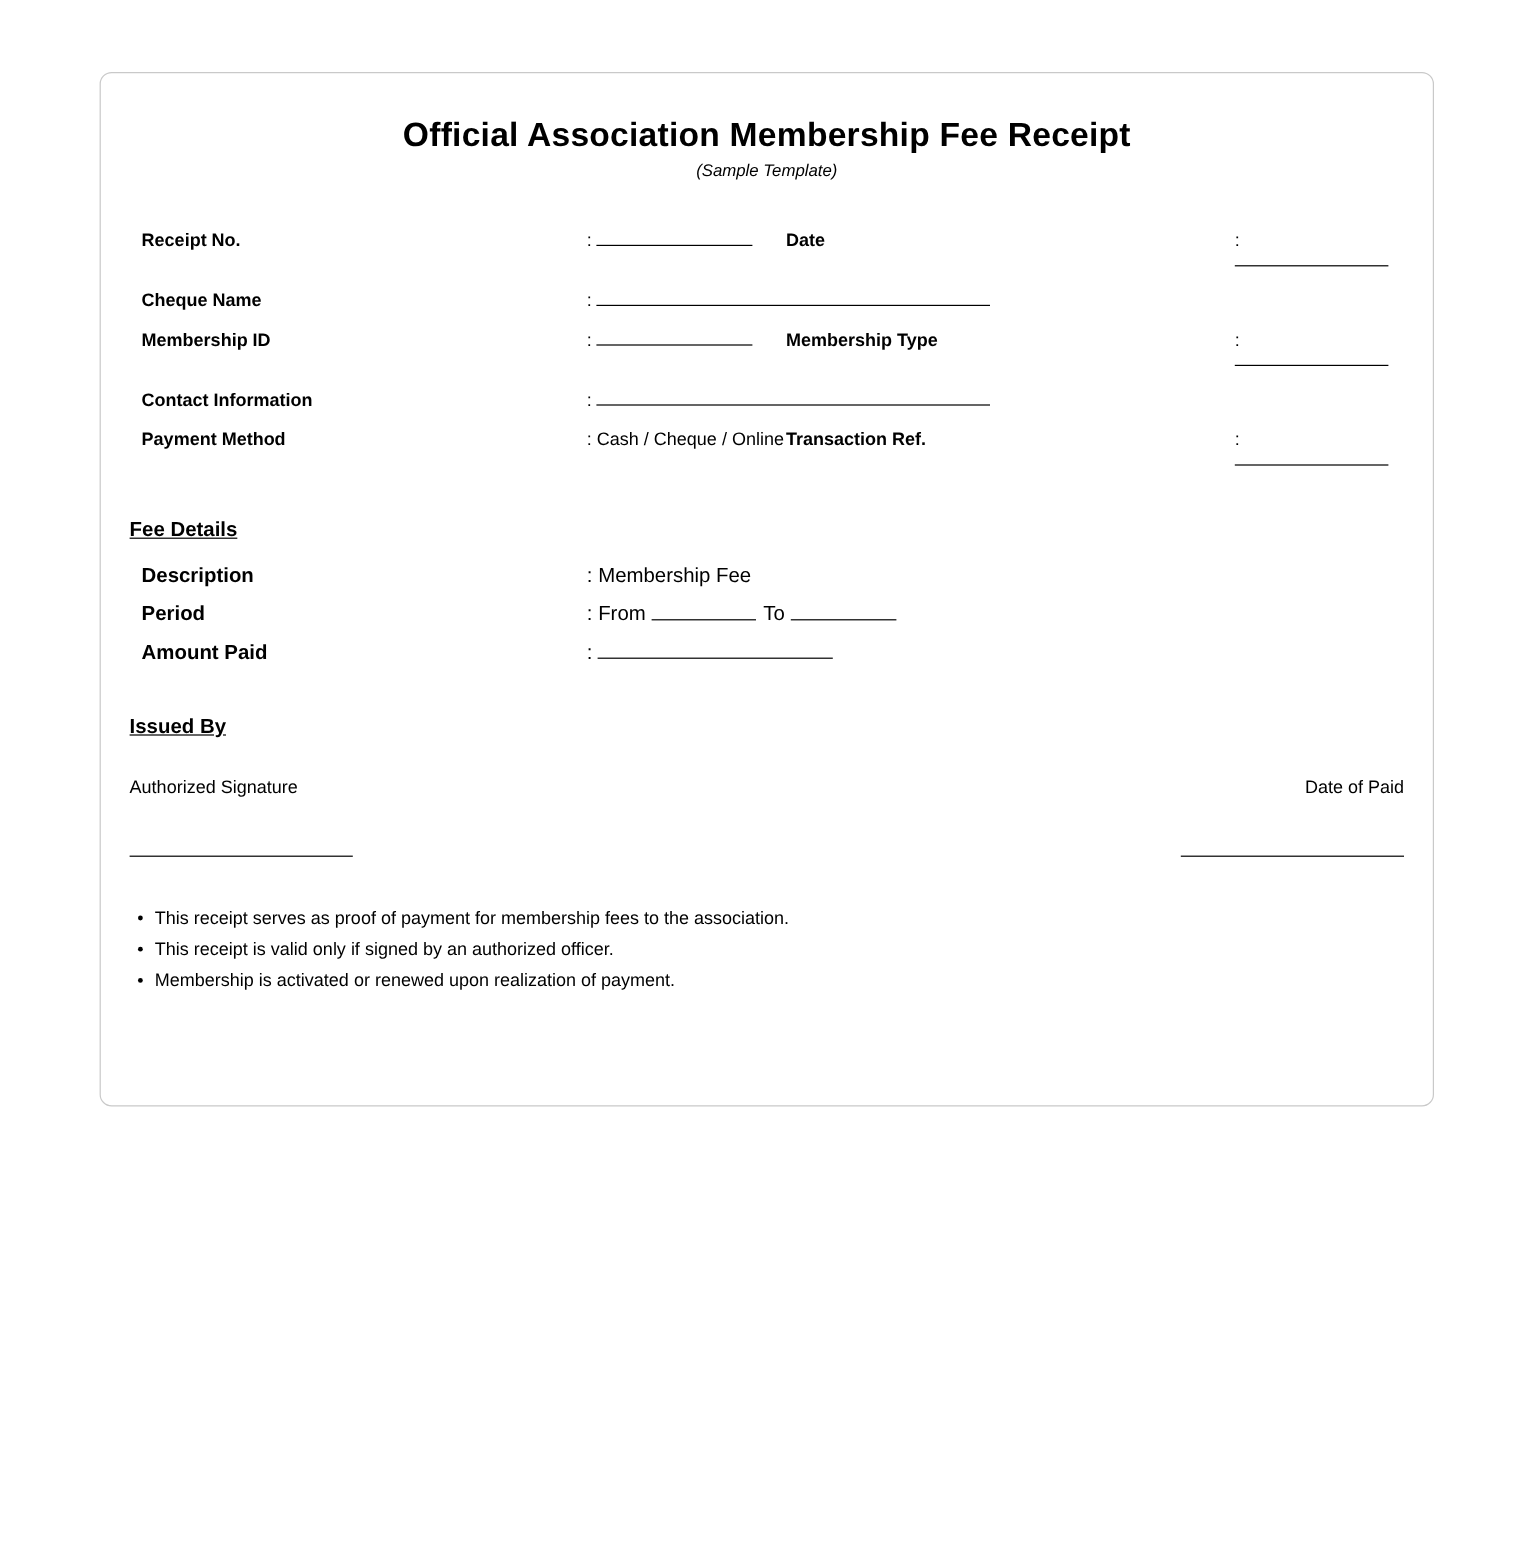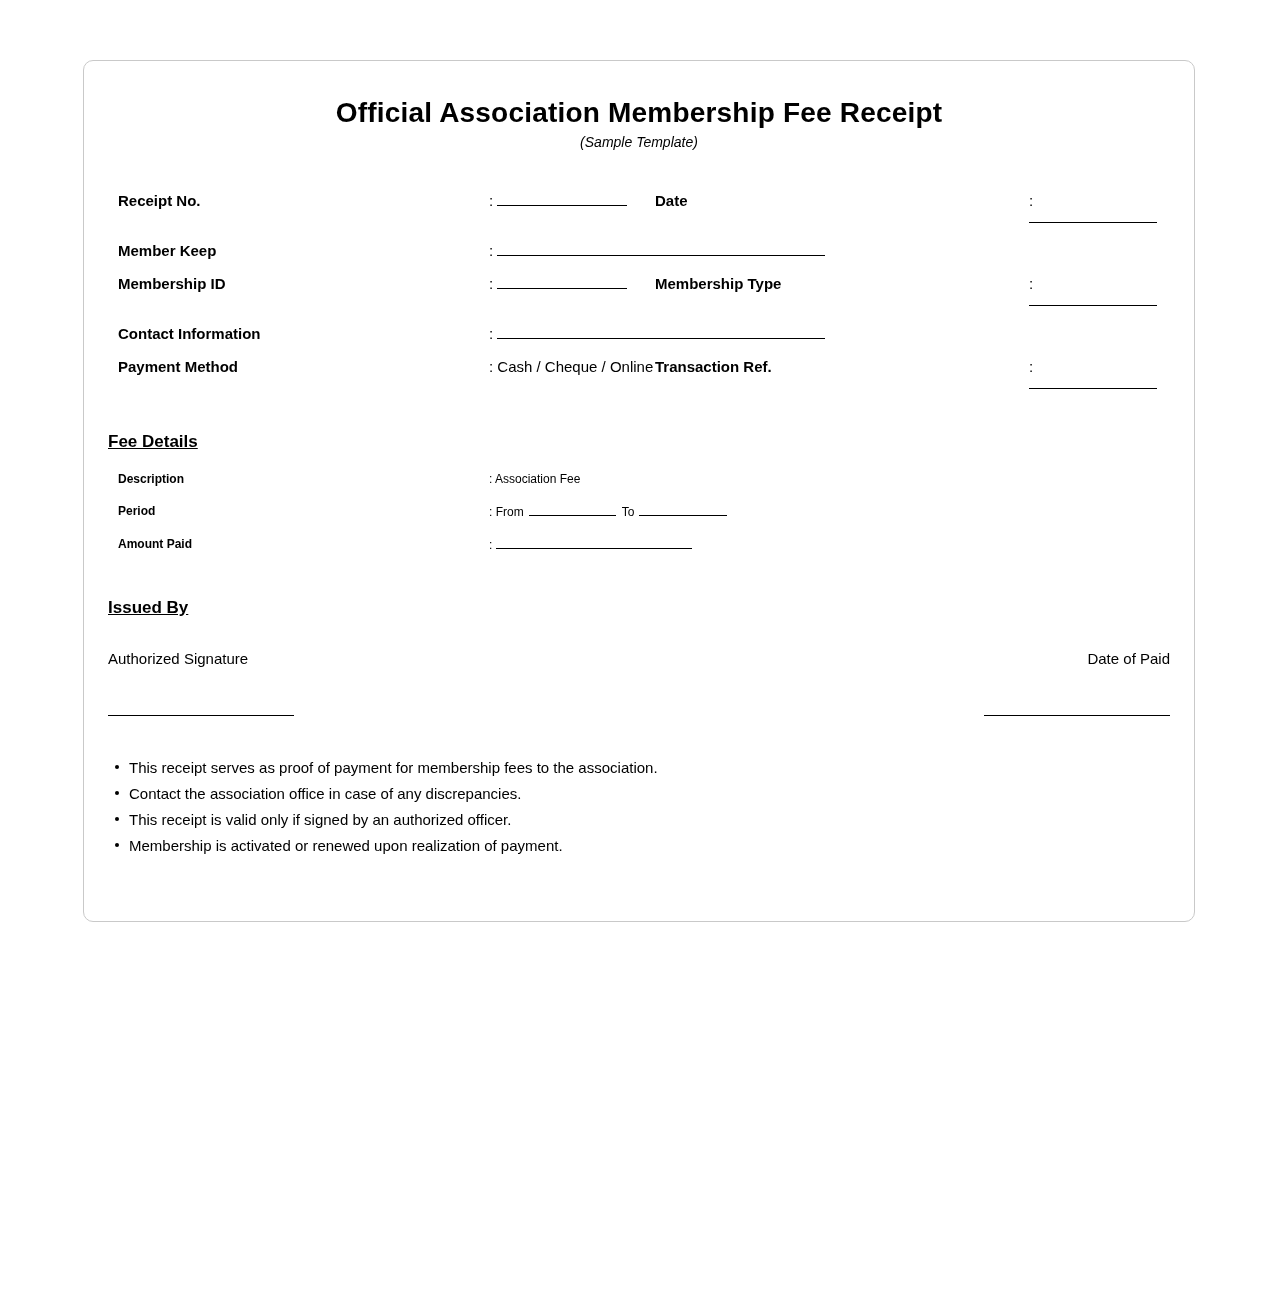--- a/index.html
+++ b/index.html
@@ -30,21 +30,21 @@
   .irow{
     display:grid;
     grid-template-columns:371px 166px 374px 132px;
     font-size:15px; line-height:17px;
     margin-bottom:16px;
     align-items:start;
   }
   .frow{
     display:grid;
     grid-template-columns:371px 1fr;
-    font-size:12px; line-height:17px;
+    font-size:17px; line-height:17px;
     margin-bottom:15px;
     align-items:start;
   }
   .label{ font-weight:bold; }
   .span3{ grid-column:2 / 5; }
   .uline{
     display:inline-block; height:13px;
     border-bottom:1px solid #000;
     vertical-align:baseline;
   }
@@ -91,21 +91,21 @@
         <span class="uline w130"></span>
       </div>
       <div class="label">Date</div>
       <div>
         <span>:</span>
         <span class="uline w128"></span>
       </div>
     </div>
 
     <div class="irow">
-      <div class="label">Member Keep</div>
+      <div class="label">Cheque Name</div>
       <div class="span3">
         <span>:</span>
         <span class="uline w328"></span>
       </div>
     </div>
 
     <div class="irow">
       <div class="label">Membership ID</div>
       <div>
         <span>:</span>
@@ -137,21 +137,21 @@
     </div>
 
   </div>
 
   <div class="section-heading fee-heading">Fee Details</div>
 
   <div class="fee-grid">
 
     <div class="frow">
       <div class="label">Description</div>
-      <div>: Association Fee</div>
+      <div>: Membership Fee</div>
     </div>
 
     <div class="frow">
       <div class="label">Period</div>
       <div>
         <span>: From</span><span class="uline w87"></span><span>To</span><span class="uline w88"></span>
       </div>
     </div>
 
     <div class="frow">
@@ -171,18 +171,17 @@
     <div>Date of Paid</div>
   </div>
 
   <div class="sig-lines">
     <div class="sig-line"></div>
     <div class="sig-line"></div>
   </div>
 
   <ul class="notes">
     <li>This receipt serves as proof of payment for membership fees to the association.</li>
-    <li>Contact the association office in case of any discrepancies.</li>
     <li>This receipt is valid only if signed by an authorized officer.</li>
     <li>Membership is activated or renewed upon realization of payment.</li>
   </ul>
 
 </div>
 
 </body></html>

